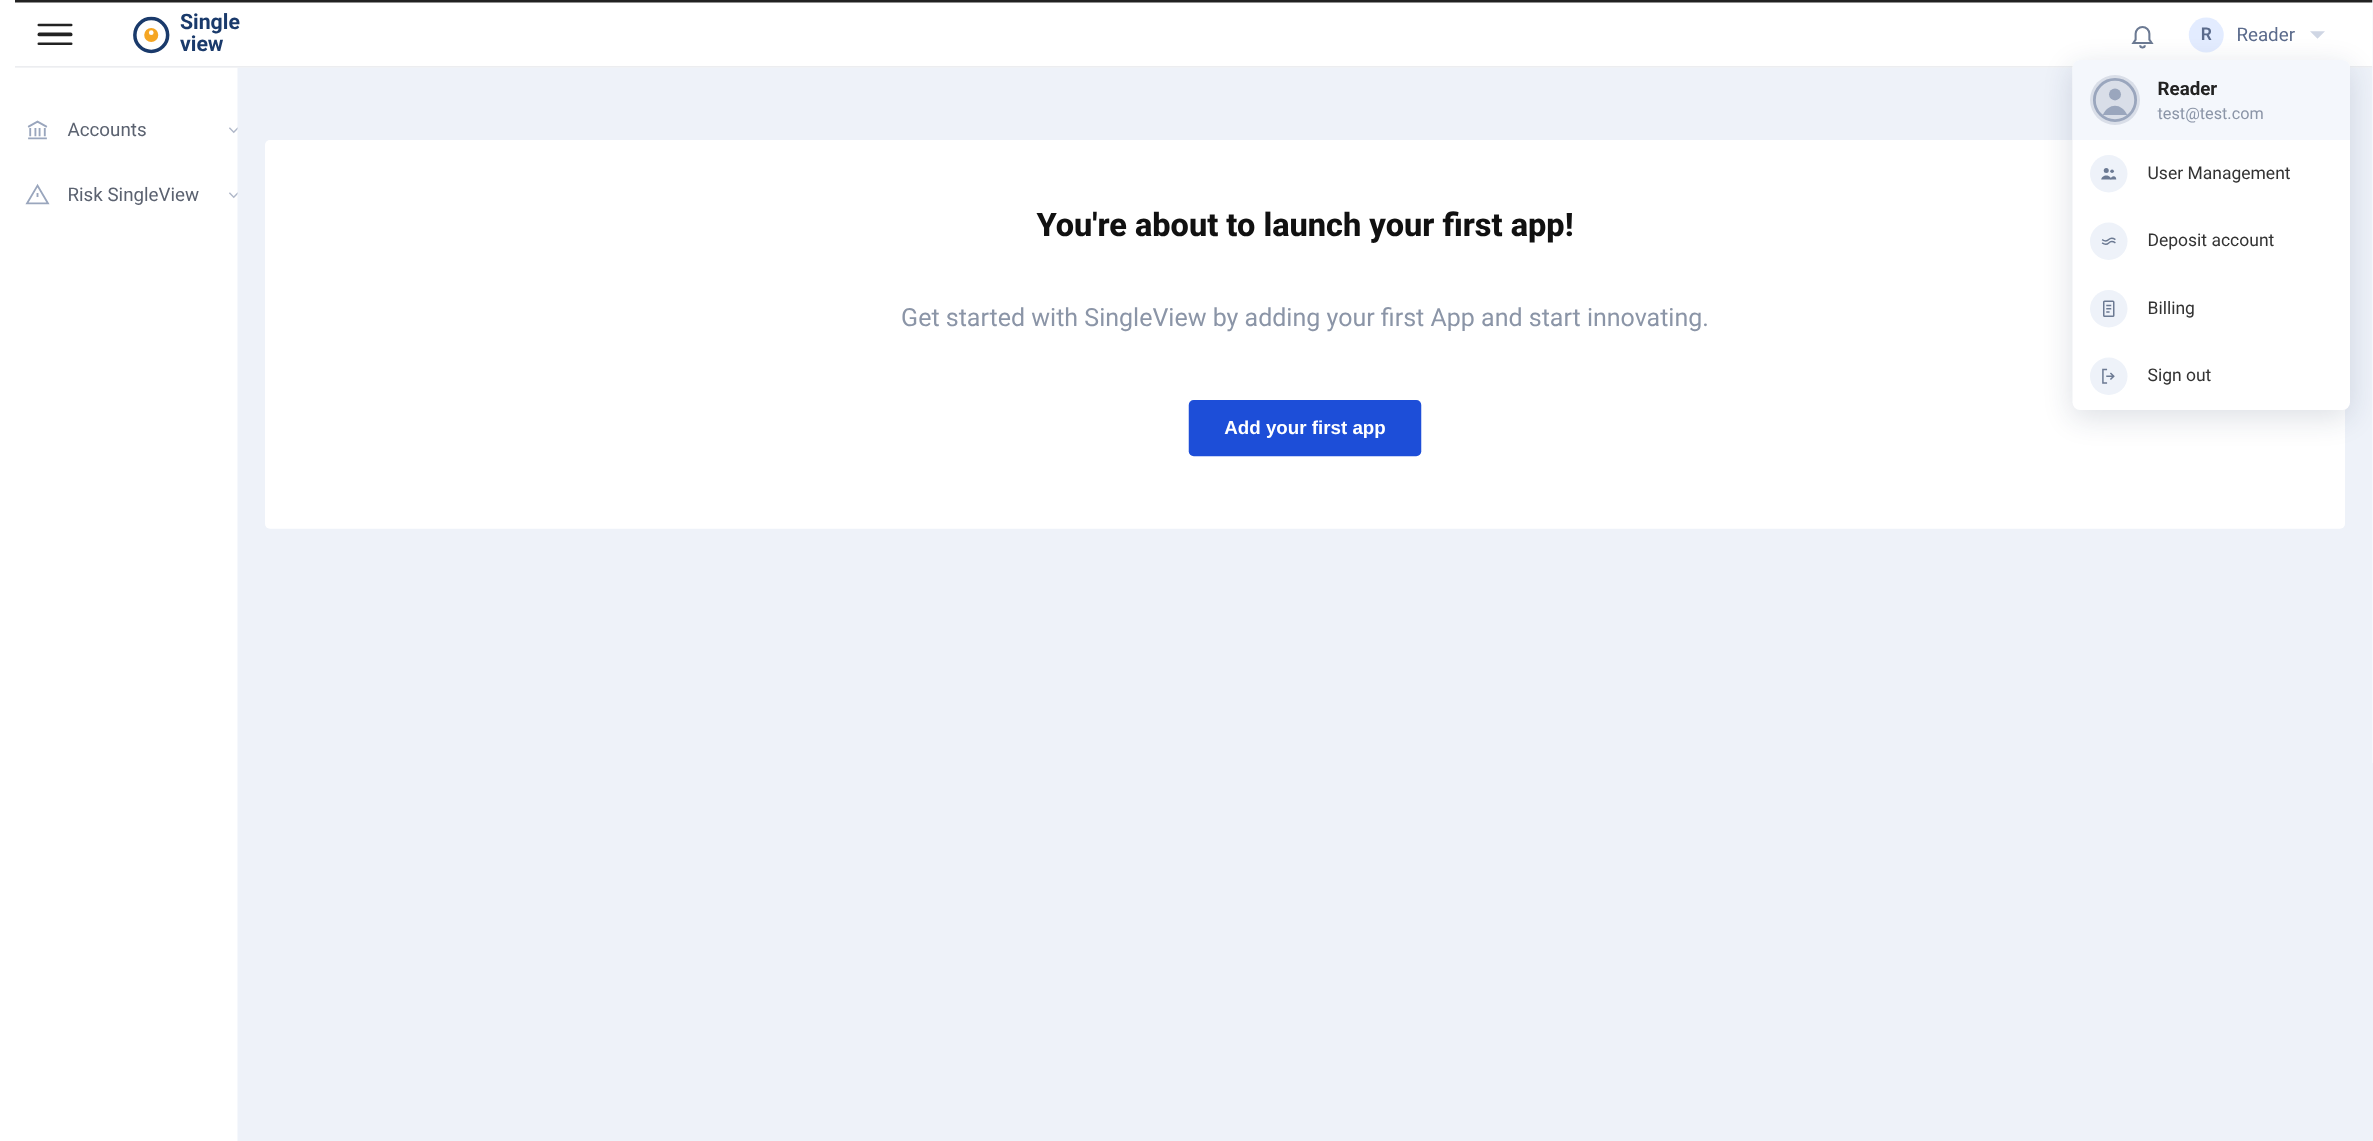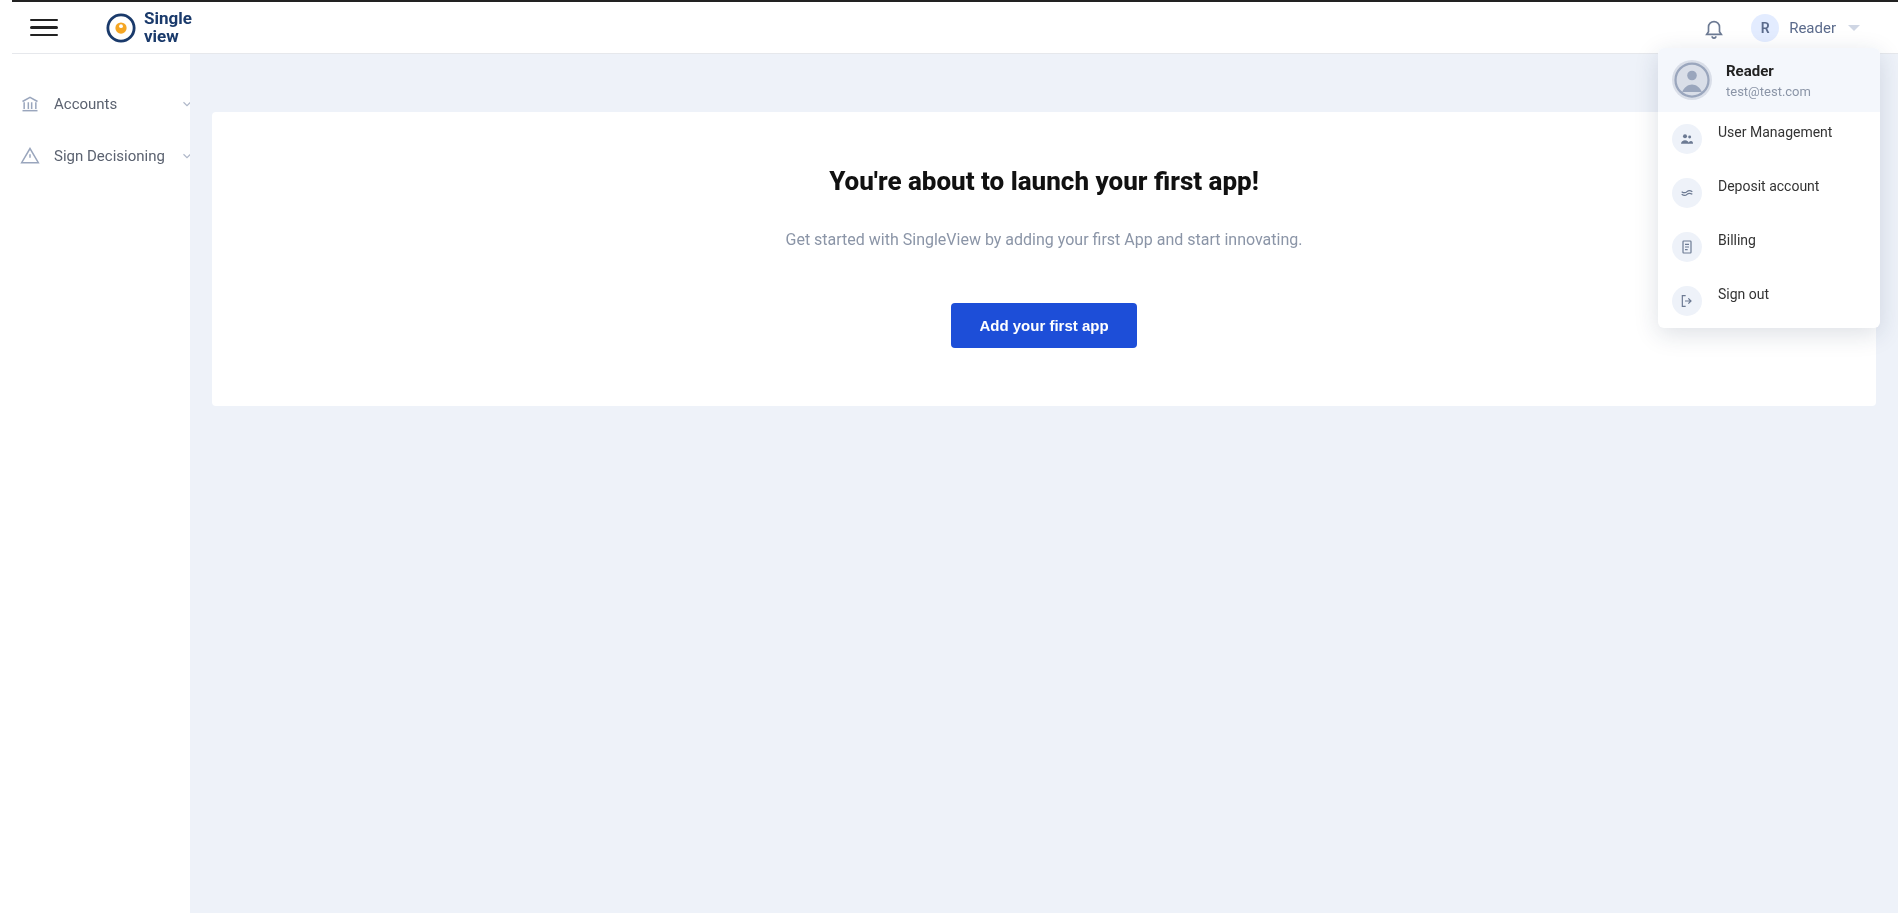--- a/index.html
+++ b/index.html
@@ -129,23 +129,23 @@
     border-radius: 4px;
     padding: 54px 24px 58px;
     text-align: center;
   }
   .card h1 {
     font-size: 26px;
     font-weight: 800;
     color: #111;
   }
   .card p {
-    margin-top: 34px;
+    margin-top: 46px;
     color: #8b95a7;
-    font-size: 16px;
+    font-size: 20px;
   }
   .primary-btn {
     margin-top: 54px;
     display: inline-block;
     background: #1d4ed8;
     color: #fff;
     border: none;
     border-radius: 4px;
     padding: 14px 28px;
     font-size: 15px;
@@ -171,21 +171,21 @@
     background: #f4f7fc;
   }
   .dd-avatar-large {
     width: 40px; height: 40px; border-radius: 50%;
     background: #d9dee8;
     display: flex; align-items: center; justify-content: center;
   }
   .dd-name { font-weight: 700; font-size: 15px; color: #222; }
   .dd-email { font-size: 13px; color: #8b95a7; margin-top: 4px; }
   .dd-item {
-    display: flex; gap: 16px;
+    display: flex; align-items: center; gap: 16px;
     padding: 12px 14px;
     cursor: pointer;
     font-size: 14px;
     color: #333;
   }
   .dd-icon {
     width: 30px; height: 30px; border-radius: 50%;
     background: #eef2f9;
     display: flex; align-items: center; justify-content: center;
     color: #6c7a93;
@@ -246,21 +246,21 @@
         </svg>
     </span>
   </div>
   <div class="side-item">
     <span class="side-icon">
       <svg viewBox="0 0 24 24" fill="none" stroke="currentColor" stroke-width="1.8">
         <path d="M12 3L2 20h20L12 3z"></path>
           <path d="M12 10v4M12 17h.01"></path>
       </svg>
     </span>
-    <span class="side-label">Sign Decisioning</span>
+    <span class="side-label">Risk SingleView</span>
     <span class="side-caret">
       <svg width="14" height="14" viewBox="0 0 24 24" fill="none" stroke="currentColor" stroke-width="2">
           <path d="M6 9l6 6 6-6"></path>
         </svg>
     </span>
   </div>
 </div>
 
 <div class="main">
   <div class="card">

